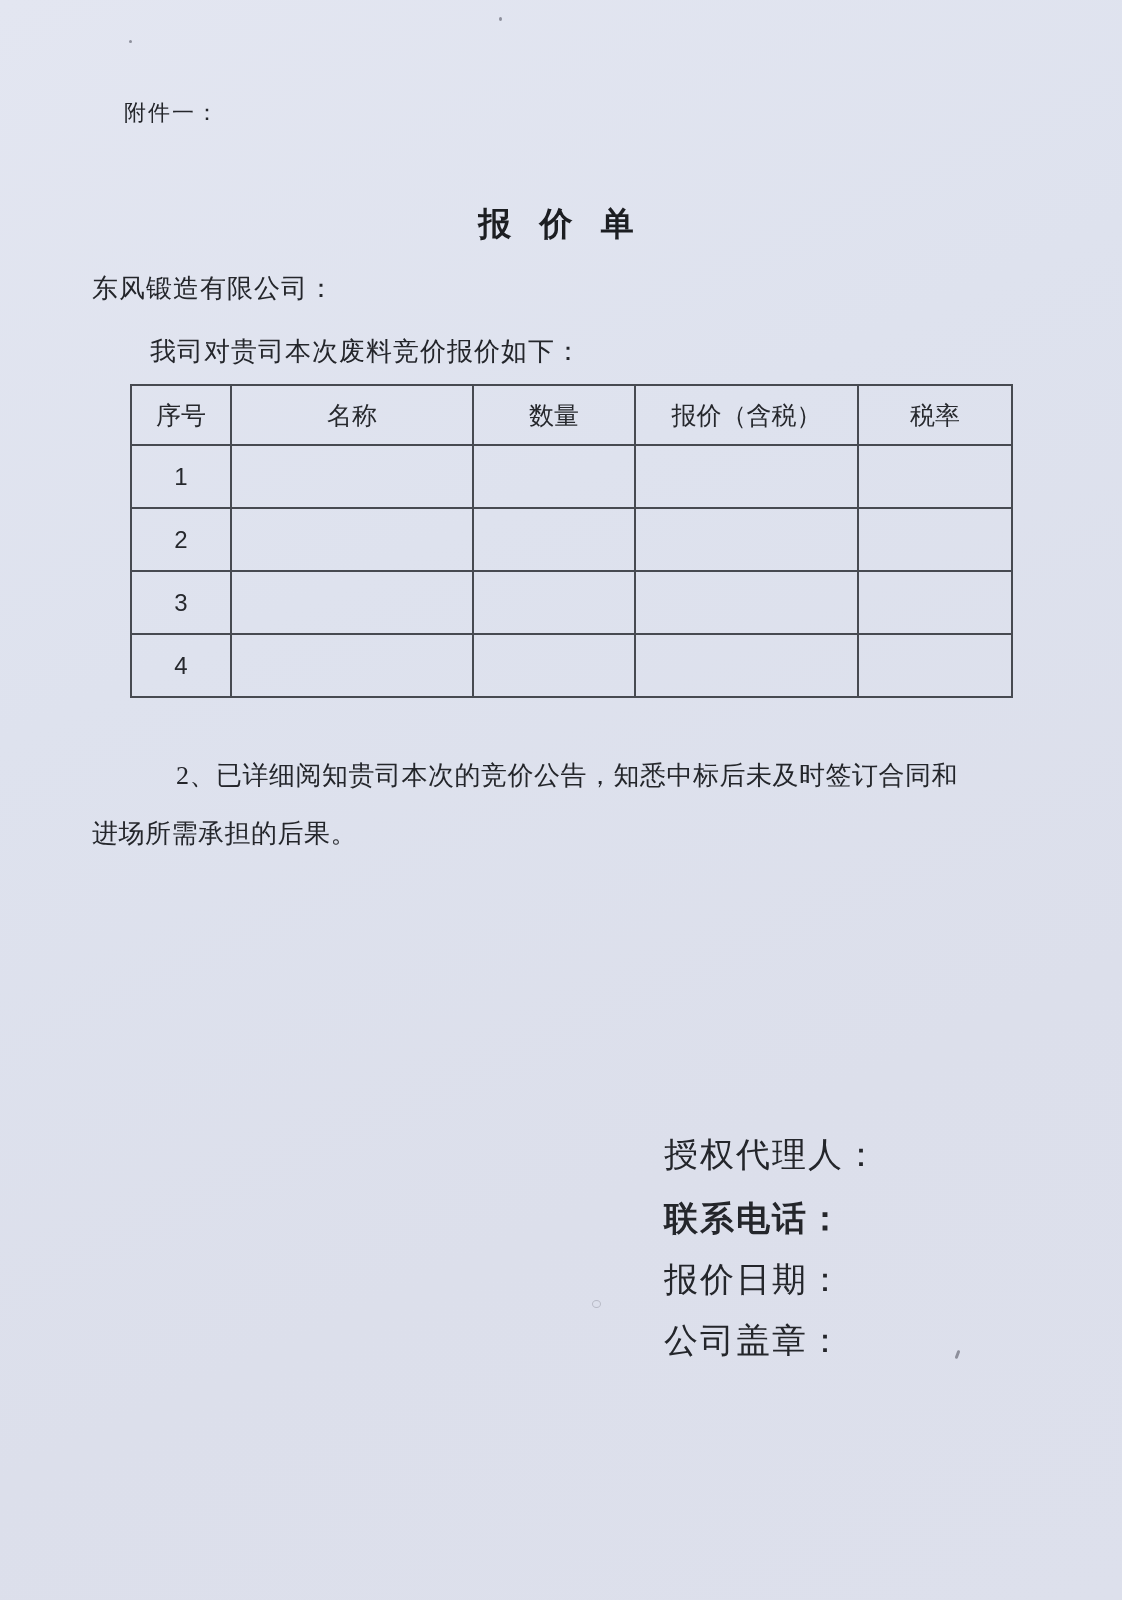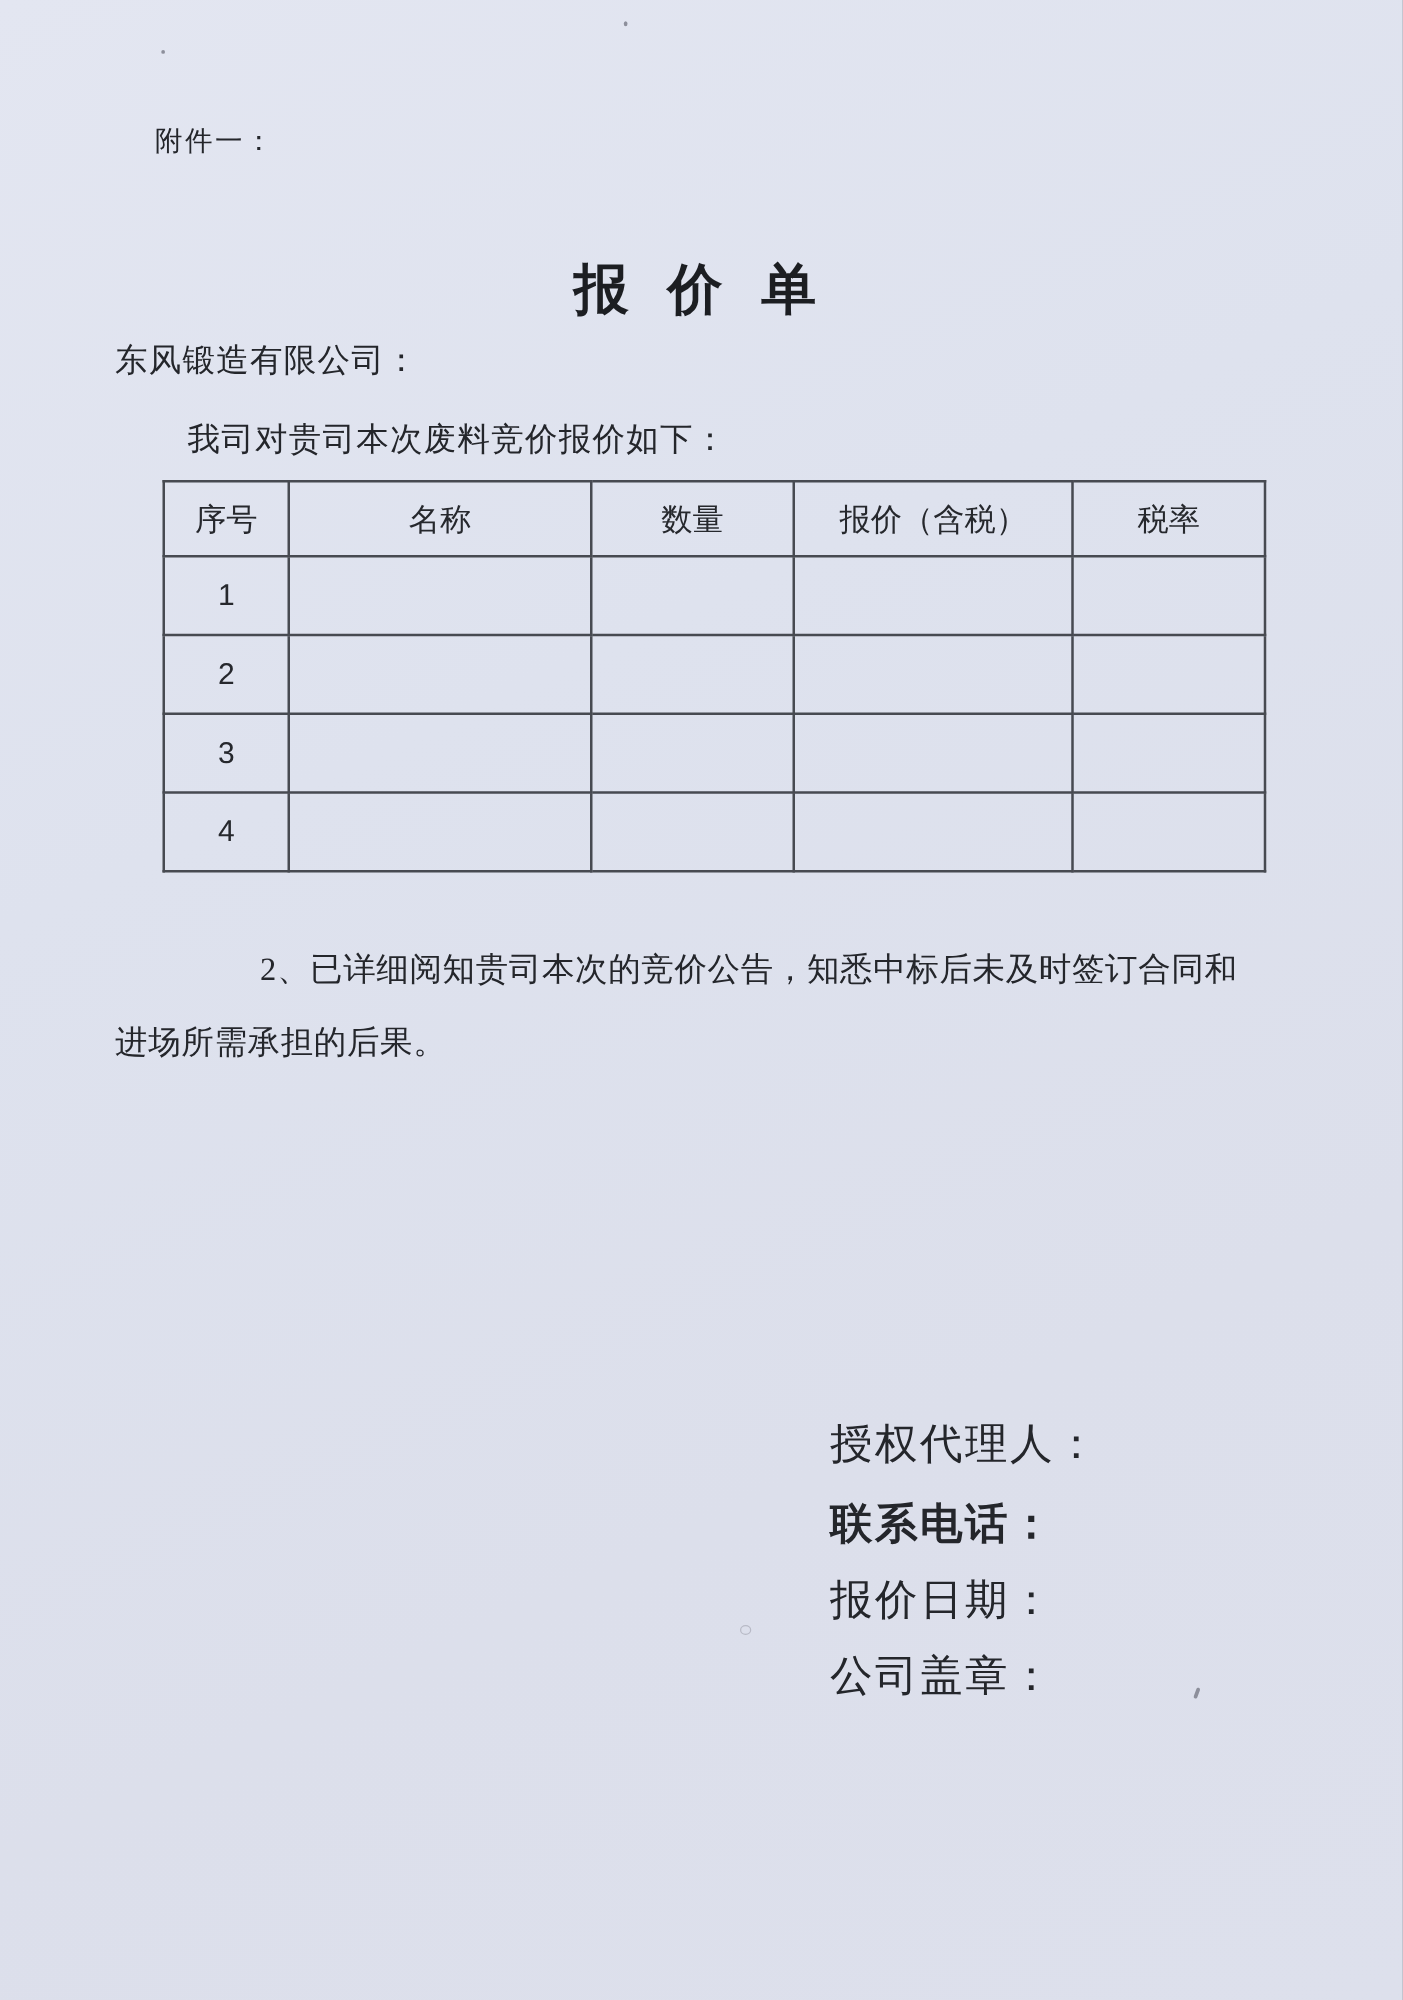--- a/index.html
+++ b/index.html
@@ -21,21 +21,21 @@
 
   .attachment-label {
     left: 92px; top: 98px;
     font-size: 22px;
     letter-spacing: 2px;
     margin-left: 32px;
   }
   .doc-title {
     left: 0; right: 0; top: 202px;
     text-align: center;
-    font-size: 44px;
+    font-size: 33px;
     font-weight: bold;
     letter-spacing: 10px;
     color: #1c1e22;
   }
   .recipient-line {
     left: 92px; top: 271px;
     font-size: 26px;
     letter-spacing: 1px;
   }
   .intro-line {
@@ -68,21 +68,21 @@
   .quote-table .col-qty   { width: 160px; }
   .quote-table .col-price { width: 221px; }
   .quote-table .col-tax   { width: 152px; }
   .quote-table td.row-no {
     font-family: "Liberation Sans", "DejaVu Sans", sans-serif;
     font-size: 24px;
   }
 
   .note-line { font-size: 26px; letter-spacing: 0.5px; }
   .note-1 { left: 92px;  top: 700px; }
-  .note-2 { left: 176px; top: 758px; margin-left: 32px; }
+  .note-2 { left: 176px; top: 758px; }
   .note-3 { left: 92px;  top: 816px; }
 
   .sig-line {
     left: 664px;
     font-size: 34px;
     letter-spacing: 2px;
   }
   .sig-agent { top: 1132px; }
   .sig-phone { top: 1196px; font-weight: bold; }
   .sig-date  { top: 1257px; }

